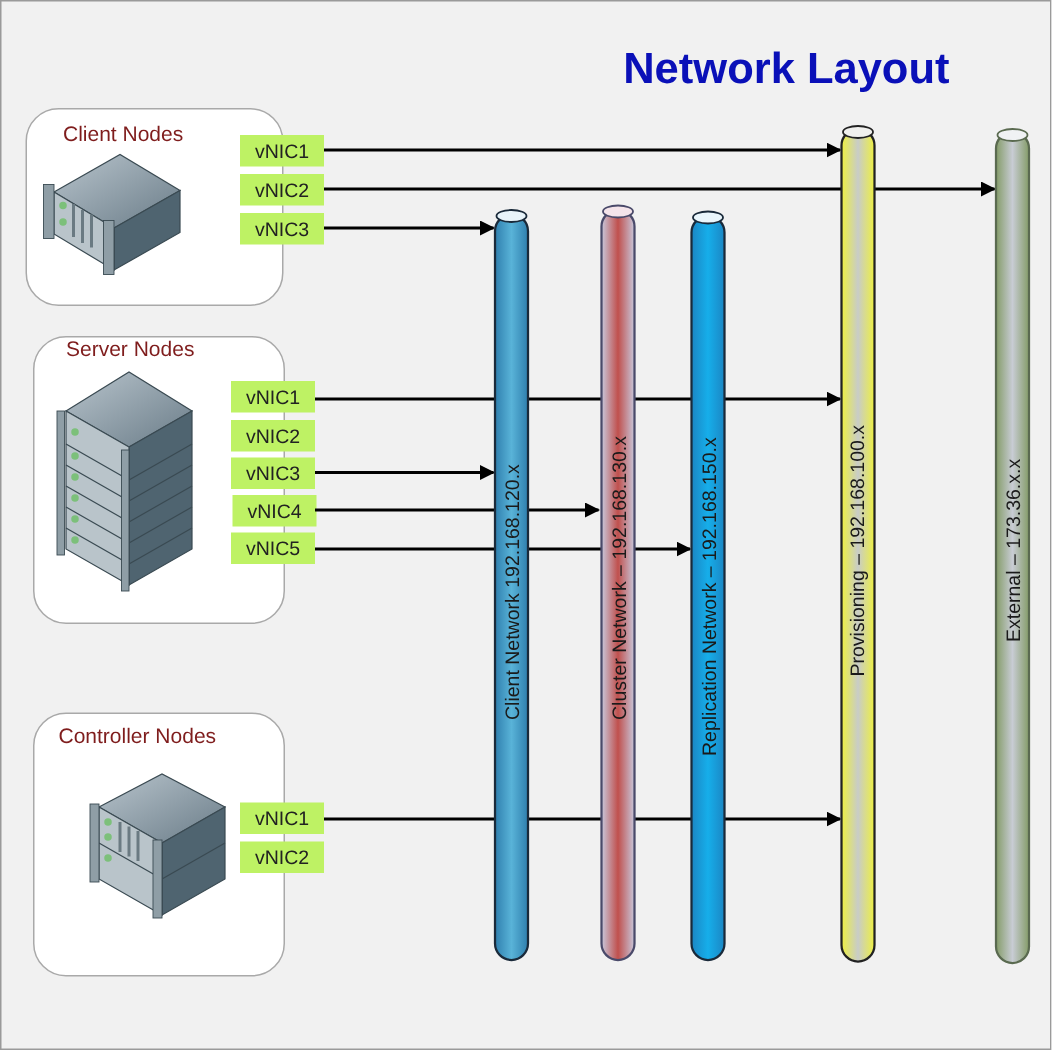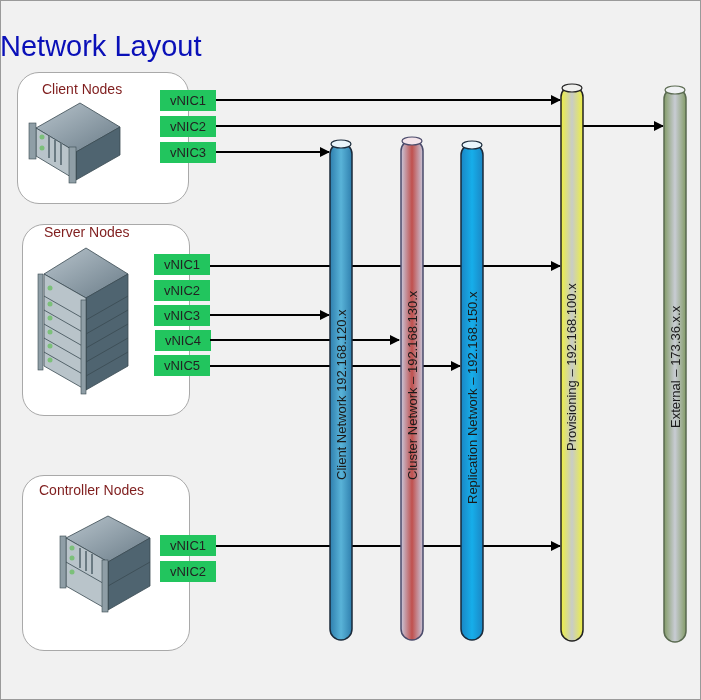--- a/index.html
+++ b/index.html
@@ -1,21 +1,21 @@
 <!DOCTYPE html>
 <html><head>
 <meta charset="utf-8">
 <style>
   html, body { margin: 0; padding: 0; }
   body { width: 701px; height: 700px; background: #f1f1f1; font-family: "Liberation Sans", sans-serif; position: relative; overflow: hidden; }
   .frame { position: absolute; left: 0; top: 0; width: 699px; height: 698px; border: 1px solid #9a9a9a; }
-  .title { position: absolute; left: 0; width: 633px; top: 30px; text-align: left; font-weight: normal; font-size: 29px; color: #0a10b8; }
+  .title { position: absolute; left: 0; width: 633px; top: 30px; text-align: right; font-weight: bold; font-size: 29px; color: #0a10b8; }
   .group { position: absolute; background: #ffffff; border: 1px solid #a9a9a9; border-radius: 22px; }
   .group-label { position: absolute; font-size: 14px; color: #7f1d1d; white-space: nowrap; }
-  .nic { position: absolute; width: 56px; height: 21px; background: #22c55e; color: #222; font-size: 13px; text-align: center; line-height: 21px; }
+  .nic { position: absolute; width: 56px; height: 21px; background: #bef264; color: #222; font-size: 13px; text-align: center; line-height: 21px; }
   svg.overlay { position: absolute; left: 0; top: 0; }
   .pipe-label { font-family: "Liberation Sans", sans-serif; font-size: 13px; fill: #1a1a1a; }
 </style>
 </head>
 <body>
 
 <div class="frame"></div>
 <div class="title">Network Layout</div>
 
 <div class="group" style="left:17px;top:72px;width:170px;height:130px;"></div>

